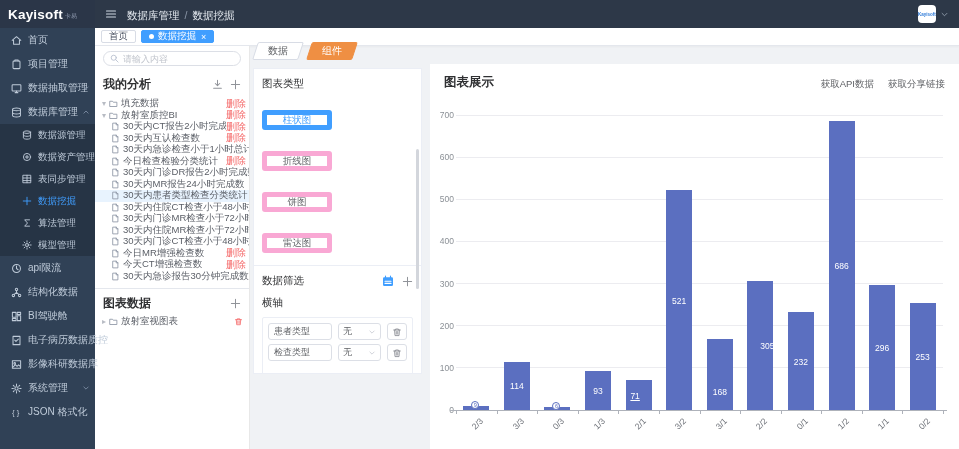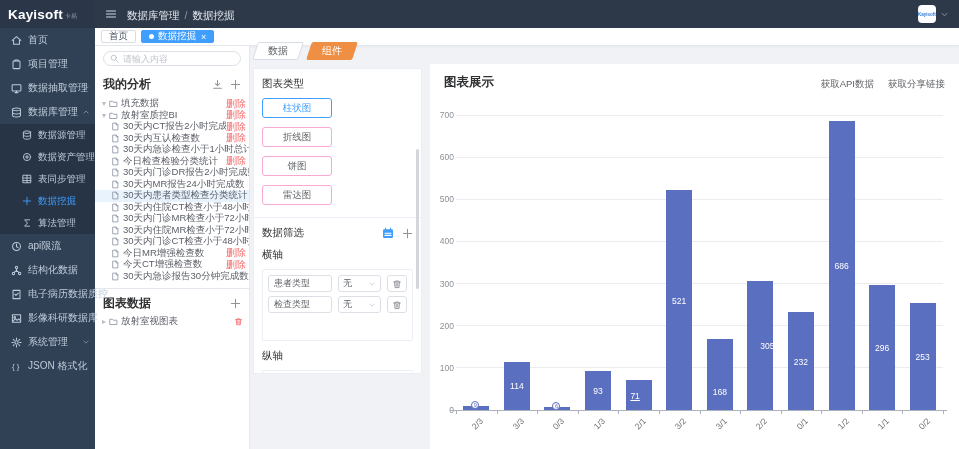--- a/index.html
+++ b/index.html
@@ -60,21 +60,21 @@
 
   
   #cfg-tabs { left:255px; top:42px; height:18px; display:flex; }
   .cfg-tab { height:18px; width:46px; transform:skewX(-18deg); border:1px solid #d8dce5; background:#fff; border-radius:2px; display:flex; align-items:center; justify-content:center; margin-right:8px; cursor:pointer; }
   .cfg-tab span { transform:skewX(18deg); font-size:10px; color:#606266; }
   .cfg-tab.orange { background:#ef8f43; border-color:#ef8f43; }
   .cfg-tab.orange span { color:#fff; }
   #cfg-card { left:253px; top:68px; width:169px; height:306px; background:#fff; border:1px solid #ebeef5; padding:8px; overflow:hidden; }
   .cfg-label { font-size:10.5px; color:#303133; margin-bottom:7px; }
   #type-grid { display:flex; flex-wrap:wrap; }
-  .type-btn { width:70px; height:20px; border:1px solid #f9a8d4; border-radius:3px; background:#fff; font-size:9.5px; color:#606266; display:flex; align-items:center; justify-content:center; margin:0 11px 9px 0; cursor:pointer; }
+  .type-btn { width:70px; height:20px; border:5px solid #f9a8d4; border-radius:3px; background:#fff; font-size:9.5px; color:#606266; display:flex; align-items:center; justify-content:center; margin:12px 11px 9px 0; cursor:pointer; }
   .type-btn.sel { border-color:#409eff; color:#409eff; }
   .cfg-div { border-top:1px solid #ebeef5; margin:3px -8px 8px -8px; }
   #filter-head { display:flex; align-items:center; margin-bottom:8px; }
   #filter-head .right { margin-left:auto; display:flex; align-items:center; }
   #filter-head .cal { color:#409eff; margin-right:8px; }
   #filter-head .plus { color:#909399; }
   .axis-box { border:1px solid #ebeef5; border-radius:2px; padding:5px; margin-bottom:8px; }
   .axis-box.xbox { height:72px; }
   .axis-box.ybox { height:60px; }
   .axis-row { display:flex; align-items:center; margin-bottom:4px; }
@@ -191,40 +191,60 @@
           <span class="lbl">数据挖掘</span>
         </div>
         <div class="s-item">
           <span class="ic">
             <svg width="10" height="10" viewBox="0 0 12 12" fill="none" stroke="currentColor" stroke-width="1.1" stroke-linecap="round" stroke-linejoin="round">
               <path d="M9 2.2H3.2L6.6 6 3.2 9.8H9"></path>
             </svg>
           </span>
           <span class="lbl">算法管理</span>
         </div>
+        <div class="s-item">
+          <span class="ic">
+            <svg width="10" height="10" viewBox="0 0 12 12" fill="none" stroke="currentColor" stroke-width="1.1" stroke-linecap="round" stroke-linejoin="round">
+              <circle cx="6" cy="6" r="1.8"></circle>
+              <path d="M6 1v1.6M6 9.4V11M1 6h1.6M9.4 6H11M2.5 2.5l1.1 1.1M8.4 8.4l1.1 1.1M9.5 2.5L8.4 3.6M3.6 8.4L2.5 9.5"></path>
+            </svg>
+          </span>
+          <span class="lbl">模型管理</span>
+        </div>
       </div>
       <div class="s-item">
         <span class="ic">
           <svg width="11" height="11" viewBox="0 0 12 12" fill="none" stroke="currentColor" stroke-width="1.1" stroke-linecap="round" stroke-linejoin="round">
             <circle cx="6" cy="6" r="4.3"></circle>
             <path d="M6 3.4V6l1.9 1.4"></path>
           </svg>
         </span>
         <span class="lbl">api限流</span>
       </div>
       <div class="s-item">
         <span class="ic">
           <svg width="11" height="11" viewBox="0 0 12 12" fill="none" stroke="currentColor" stroke-width="1.1" stroke-linecap="round" stroke-linejoin="round">
             <circle cx="6" cy="2.6" r="1.3"></circle>
             <circle cx="2.6" cy="9.2" r="1.3"></circle>
             <circle cx="9.4" cy="9.2" r="1.3"></circle>
             <path d="M6 3.9v2M6 5.9L3.3 8.2M6 5.9l2.7 2.3"></path>
           </svg>
         </span>
         <span class="lbl">结构化数据</span>
+      </div>
+      <div class="s-item">
+        <span class="ic">
+          <svg width="11" height="11" viewBox="0 0 12 12" fill="none" stroke="currentColor" stroke-width="1.1" stroke-linecap="round" stroke-linejoin="round">
+            <rect x="1.5" y="1.5" width="4" height="5.2"></rect>
+            <rect x="1.5" y="8.2" width="4" height="2.3"></rect>
+            <rect x="6.8" y="1.5" width="3.7" height="2.3"></rect>
+            <rect x="6.8" y="5.3" width="3.7" height="5.2"></rect>
+          </svg>
+        </span>
+        <span class="lbl">BI驾驶舱</span>
       </div>
       <div class="s-item">
         <span class="ic">
           <svg width="11" height="11" viewBox="0 0 12 12" fill="none" stroke="currentColor" stroke-width="1.1" stroke-linecap="round" stroke-linejoin="round">
             <rect x="2.2" y="1.5" width="7.6" height="9"></rect>
             <path d="M4 5.6l1.4 1.4 2.6-2.6"></path>
           </svg>
         </span>
         <span class="lbl">电子病历数据质控</span>
       </div>

